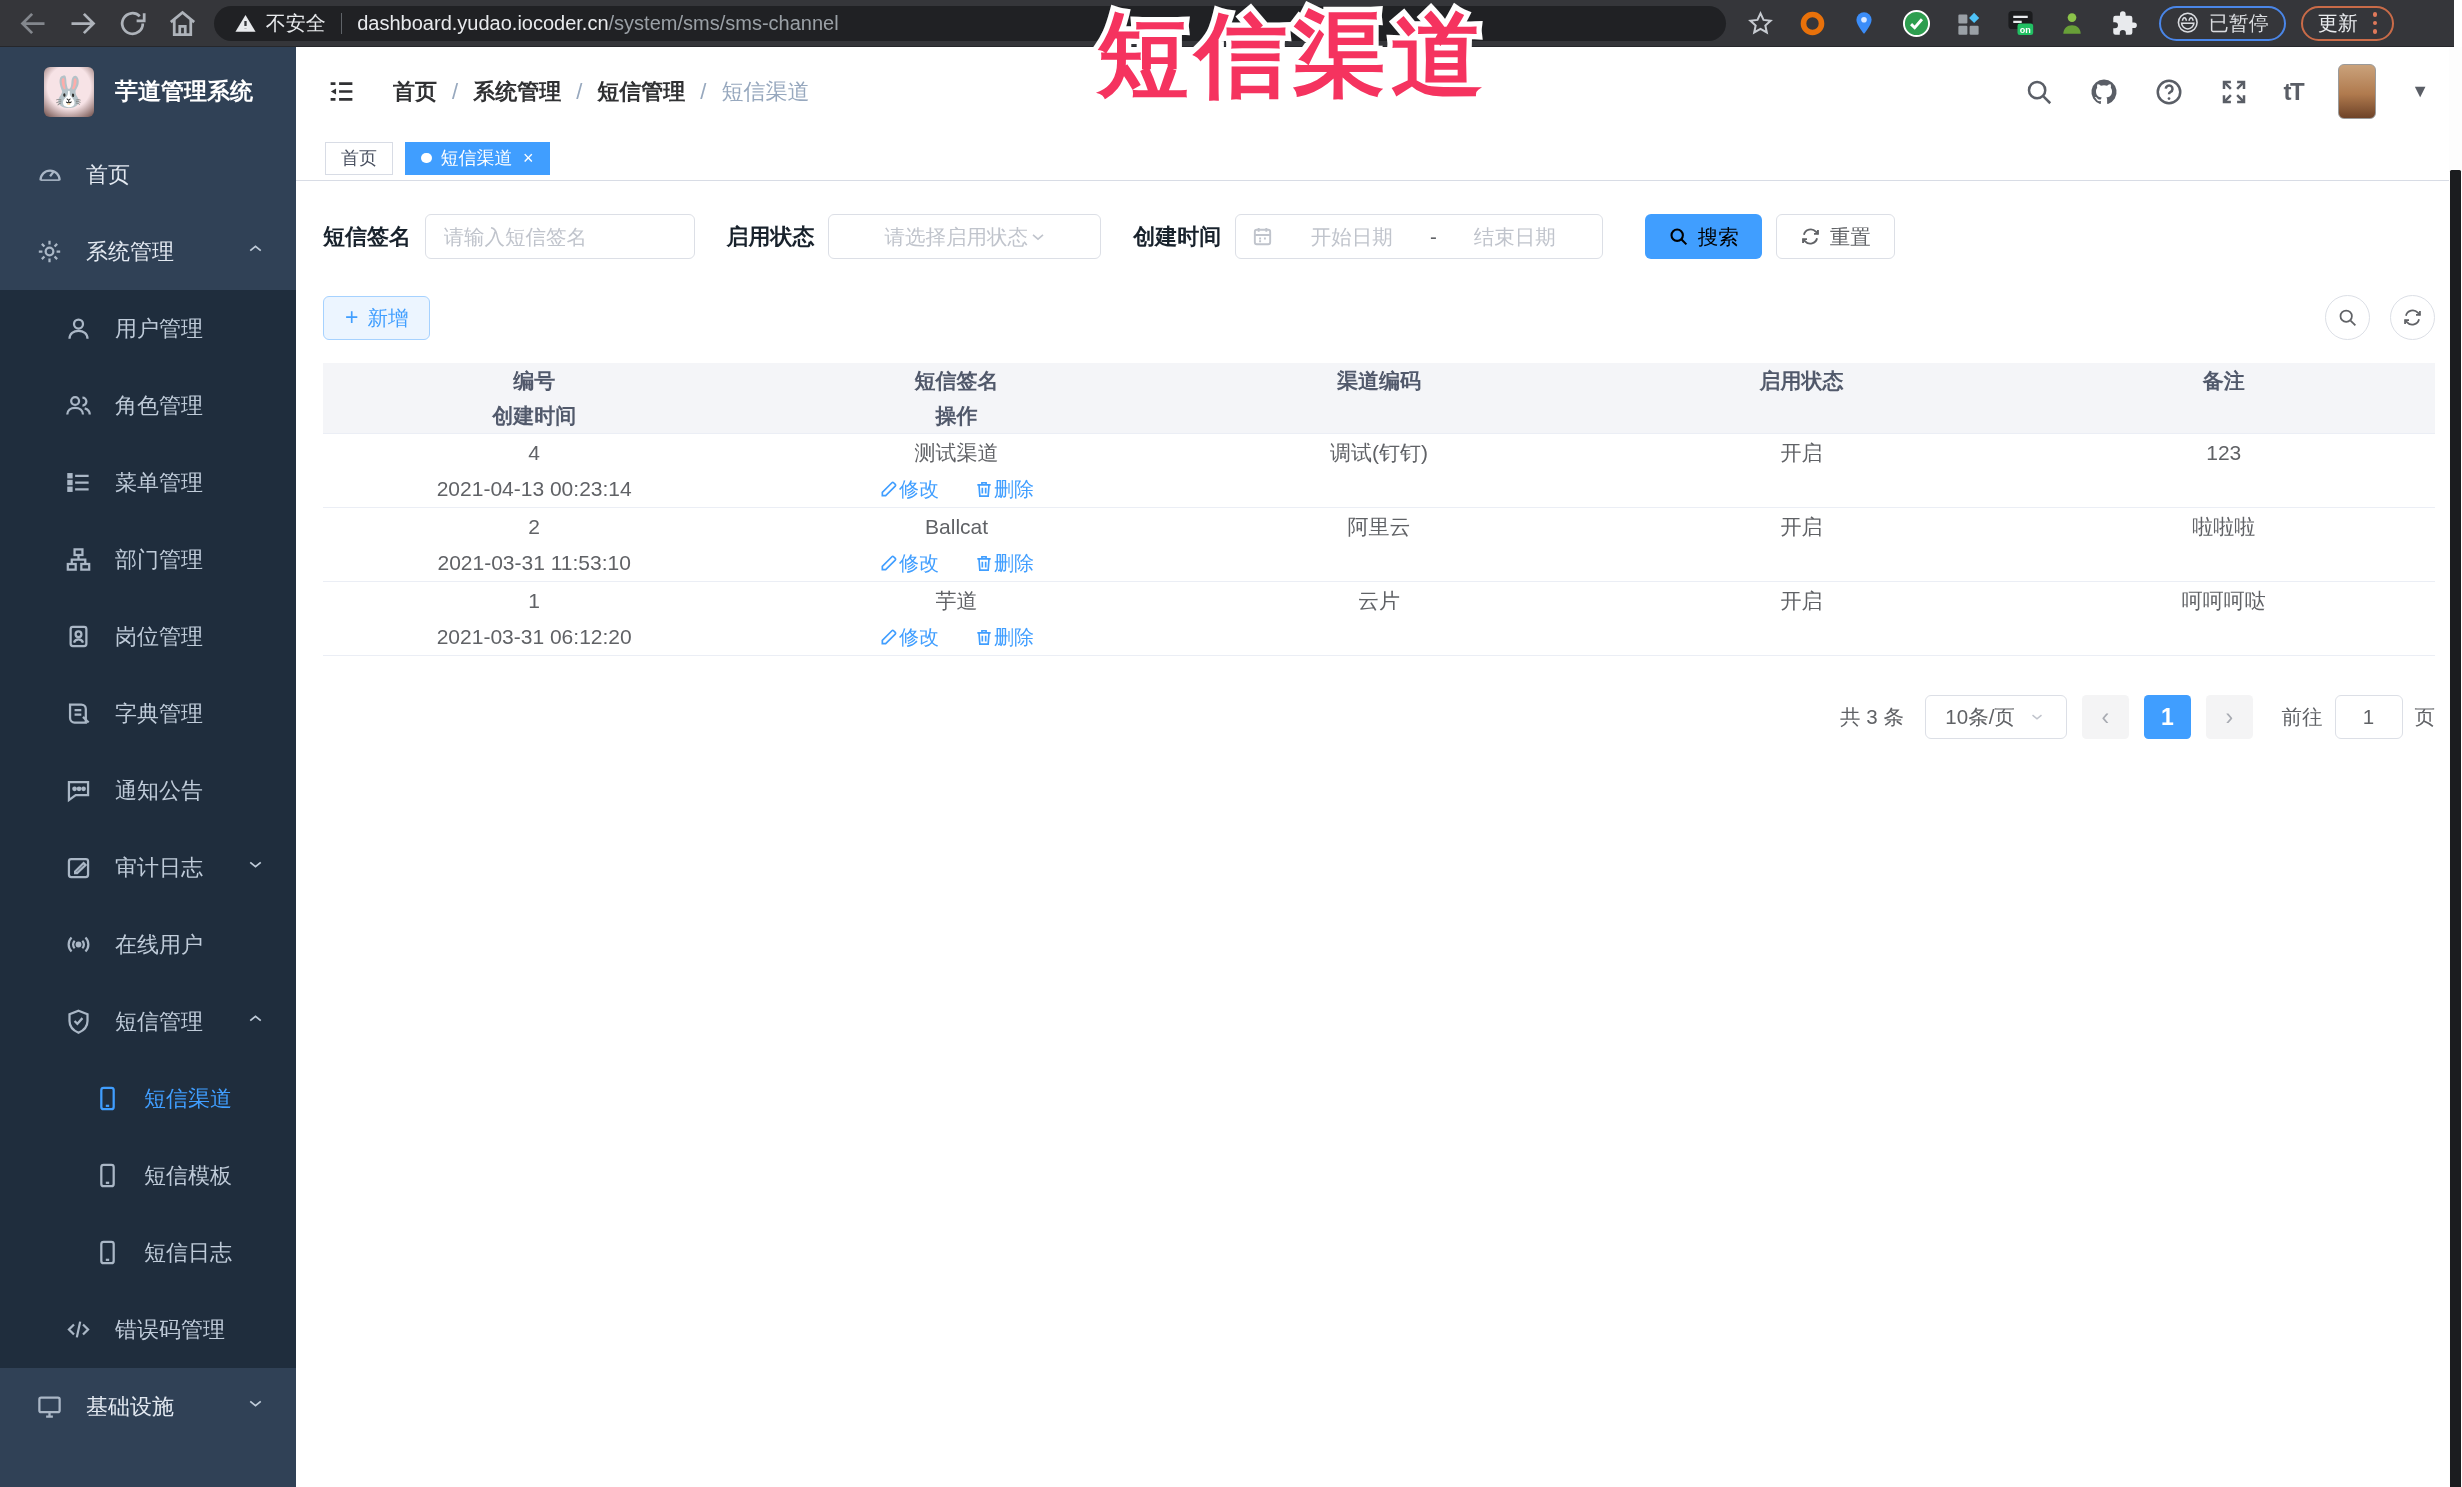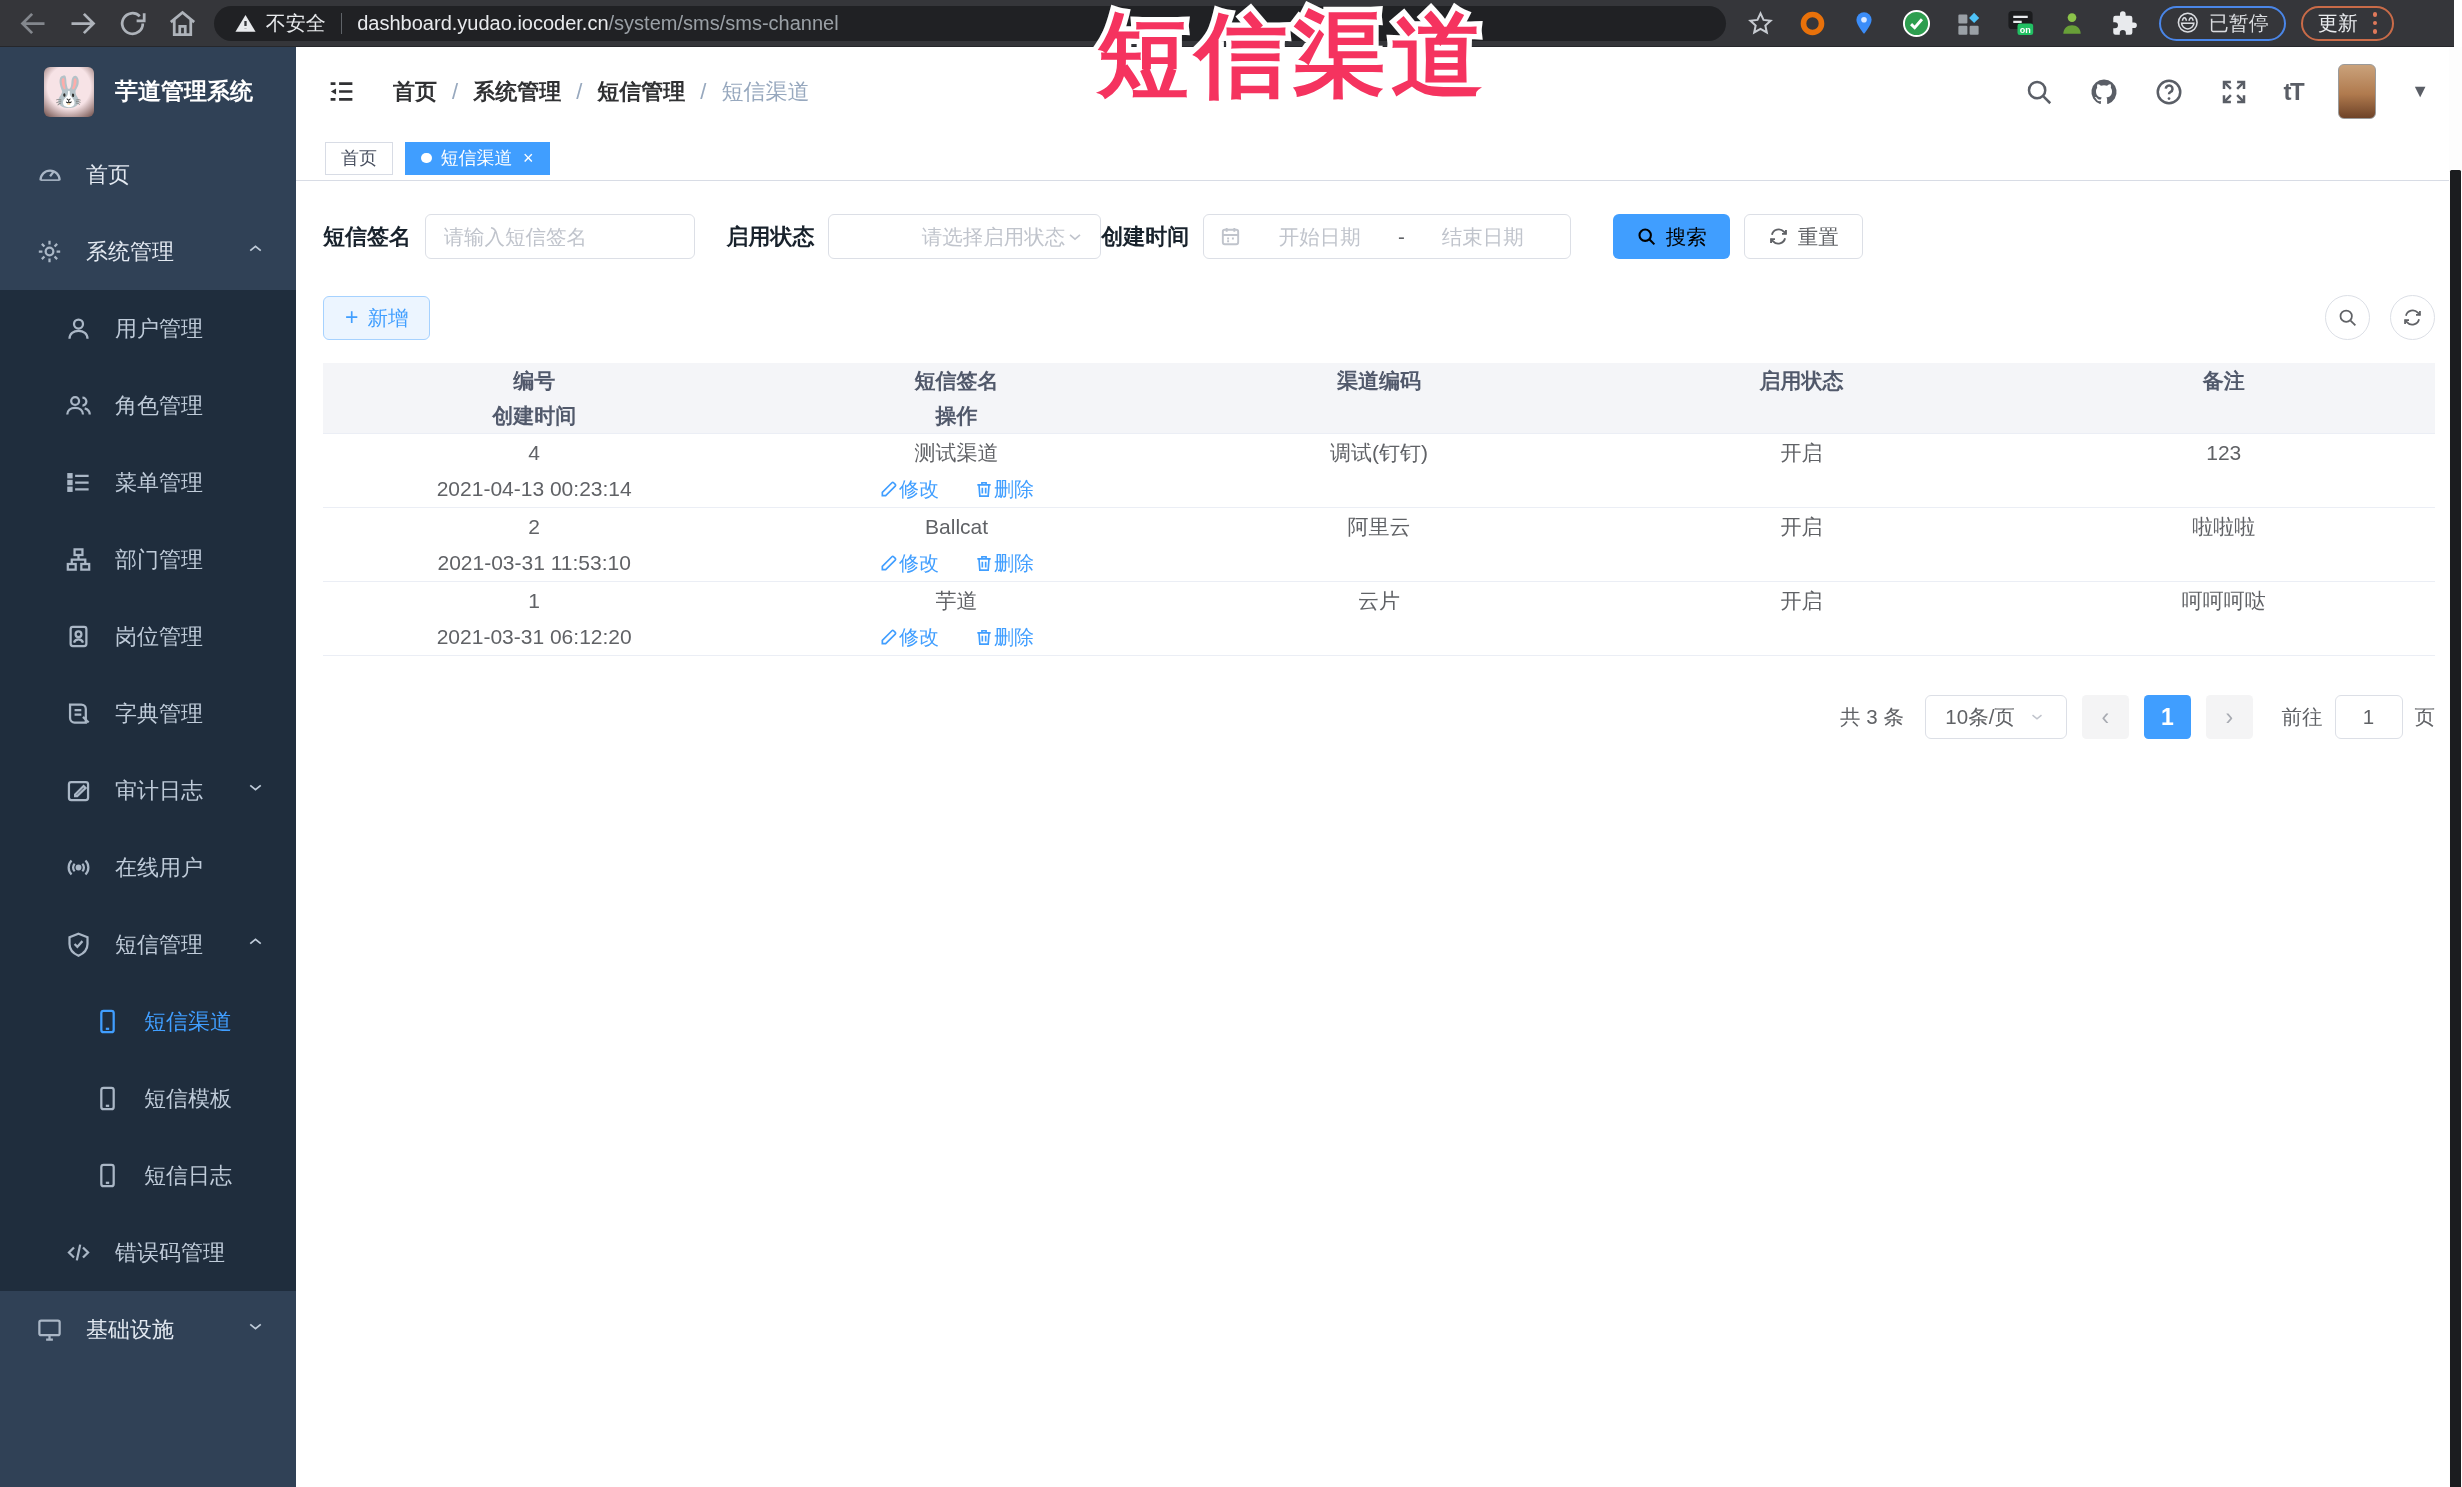--- a/index.html
+++ b/index.html
@@ -67,21 +67,21 @@
   .tag-dot{width:10.6px;height:10.6px;border-radius:50%;background:#fff}
   .tag-close{font-size:18px;margin-left:1.5px}
 
   .content{padding:33px 27px 0 27px;position:relative}
   .filters{display:flex;align-items:center;font-size:22px;color:#18222c}
   .f-label{font-weight:700;margin-right:13.6px;white-space:nowrap}
   .box{height:45px;border:1.5px solid #dcdfe6;border-radius:6px;background:#fff;display:flex;align-items:center;font-size:20.5px;color:#c0c4cc}
   .sig-input{width:270px;padding:0 18px;margin-right:32px}
   .sig-input input{border:none;outline:none;width:100%;font-size:20.5px;color:#606266;font-family:inherit}
   .sig-input input::placeholder{color:#c0c4cc}
-  .status-select{width:273px;padding:0 15px 0 18px;justify-content:flex-end;cursor:pointer}
+  .status-select{width:273px;padding:0 15px 0 18px;margin-right:32px;justify-content:center;cursor:pointer}
   .status-select .chev svg{width:20px;height:20px;color:#c0c4cc;display:block}
   .date-range{width:368px;padding:0 15px;margin-right:42px;gap:6px}
   .date-range .cal{color:#c0c4cc;display:flex}
   .date-range .cal svg{width:23px;height:23px}
   .date-part{flex:1;text-align:center}
   .date-sep{color:#606266}
   .btn{height:45px;border-radius:6px;display:flex;align-items:center;gap:9px;font-size:20.5px;padding:0 23px;cursor:pointer;white-space:nowrap}
   .btn svg{width:21px;height:21px}
   .btn-search{background:#409eff;color:#000000;margin-right:14px}
   .btn-reset{background:#fff;color:#606266;border:1.5px solid #dcdfe6}
@@ -296,20 +296,29 @@
             </svg></span>
         <span>岗位管理</span>
       </div>
       <div class="side-item lvl2">
         <span class="si"><svg viewBox="0 0 24 24" fill="none" stroke="currentColor" stroke-width="2">
               <path d="M4.5 4h10a4 4 0 0 1 4 4v12h-10a4 4 0 0 1-4-4z"></path>
               <path d="M8.5 9h6M8.5 13h6"></path>
               <path d="M16 15l5 5"></path>
             </svg></span>
         <span>字典管理</span>
+      </div>
+      <div class="side-item lvl2">
+        <span class="si"><svg viewBox="0 0 24 24" fill="none" stroke="currentColor" stroke-width="2">
+              <path d="M3.5 4.5h17v11.5h-11l-6 4.5z"></path>
+              <circle cx="8.5" cy="10.5" r="1.1" fill="currentColor"></circle>
+              <circle cx="12.5" cy="10.5" r="1.1" fill="currentColor"></circle>
+              <circle cx="16.5" cy="10.5" r="1.1" fill="currentColor"></circle>
+            </svg></span>
+        <span>通知公告</span>
       </div>
       <div class="side-item lvl2">
         <span class="si"><svg viewBox="0 0 24 24" fill="none" stroke="currentColor" stroke-width="2">
               <rect x="3.5" y="4.5" width="17" height="16" rx="2"></rect>
               <path d="M9 15.5l7.5-7.5 1.8 1.8L10.8 17H9z"></path>
             </svg></span>
         <span>审计日志</span>
         <span class="chev"><svg viewBox="0 0 24 24" fill="none" stroke="currentColor" stroke-width="2">
               <path d="M6 9.5l6 5 6-5"></path>
             </svg></span>

